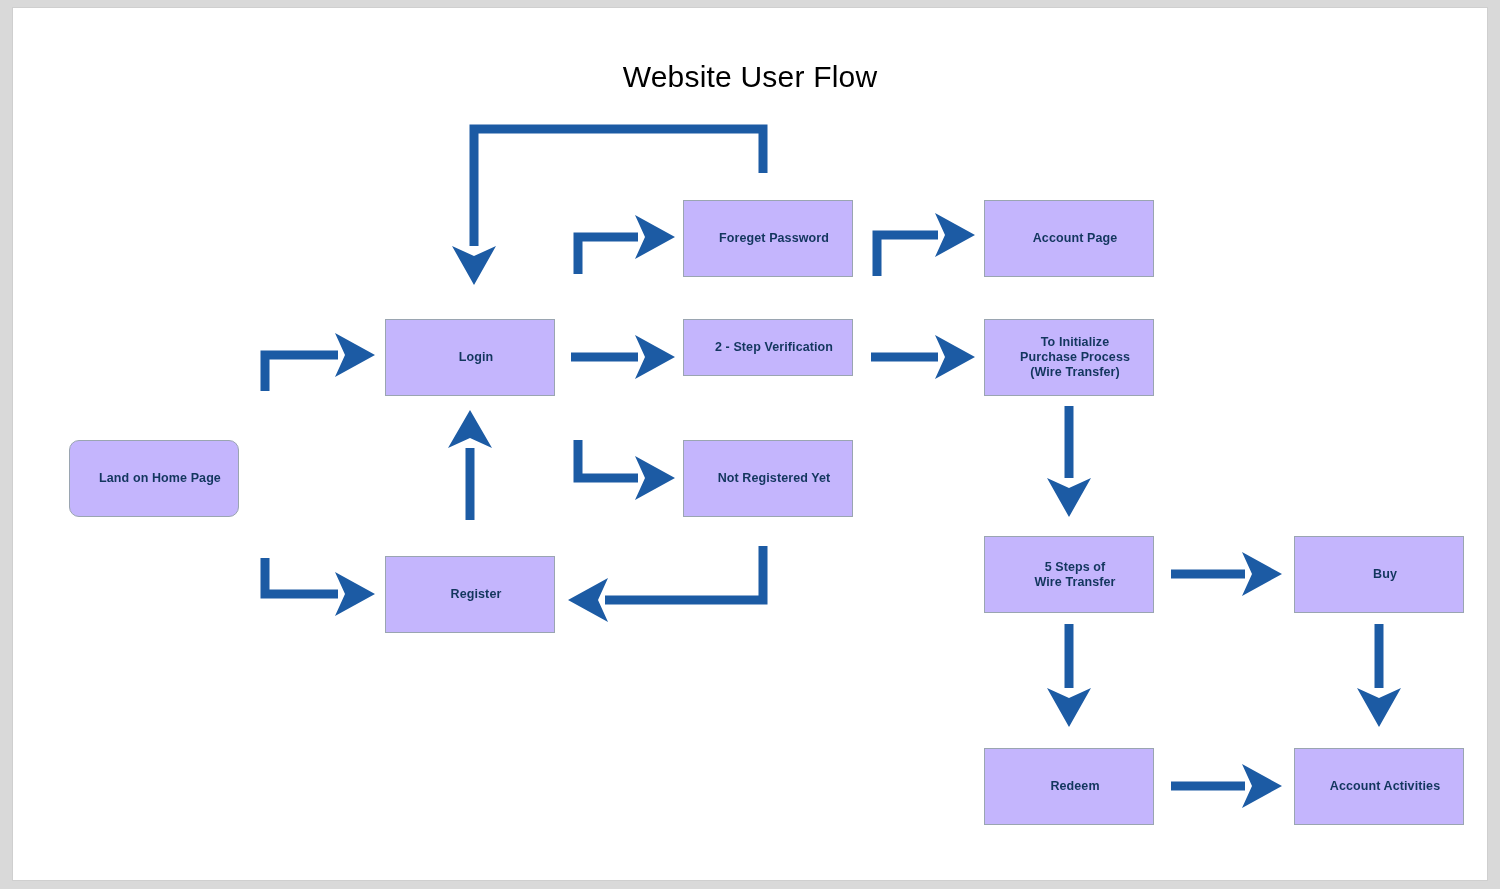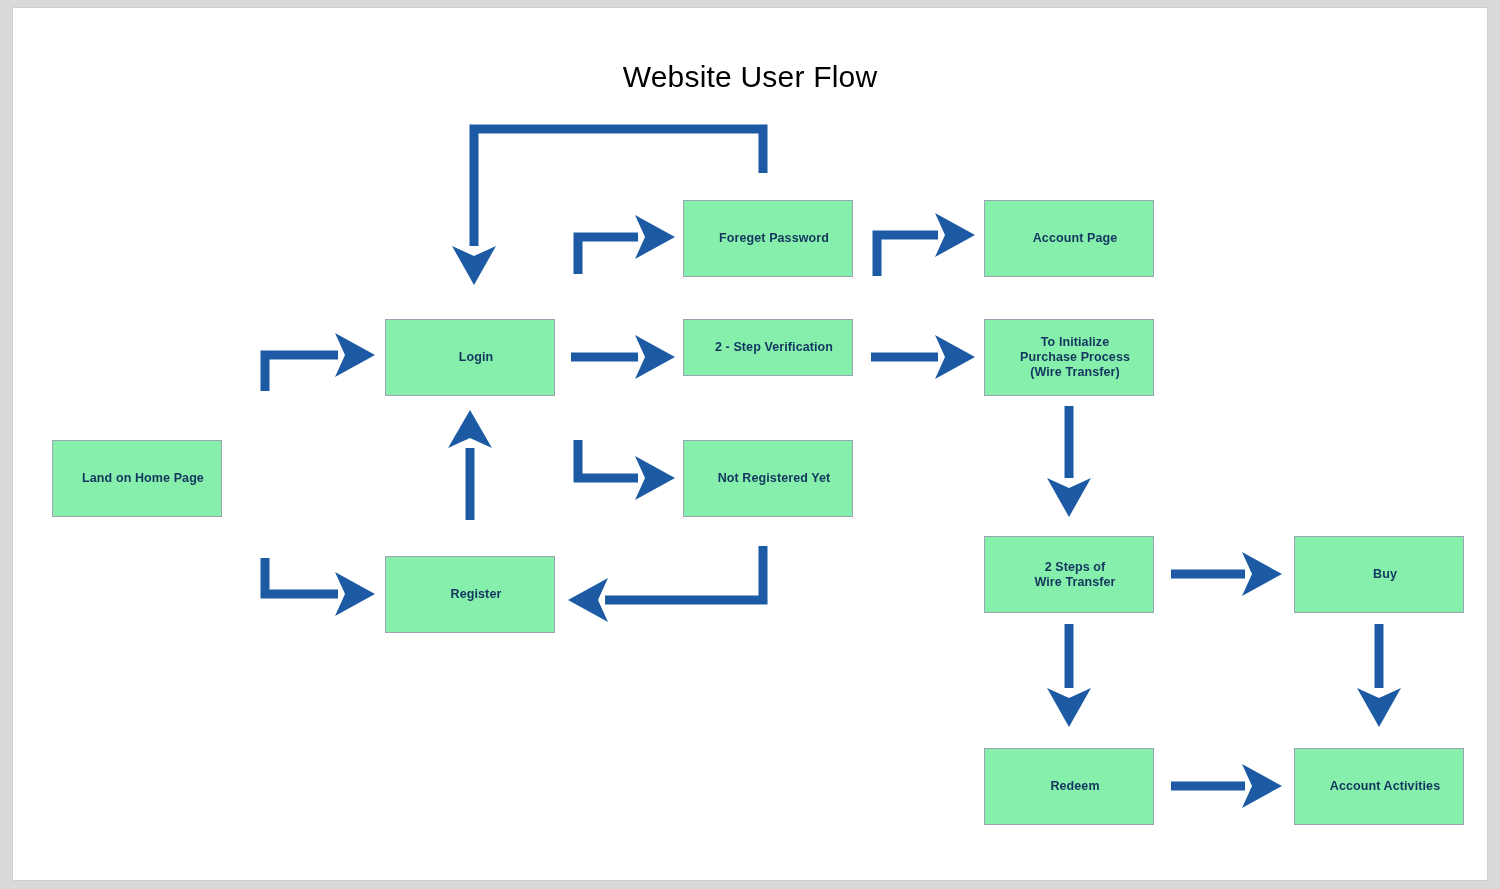--- a/index.html
+++ b/index.html
@@ -34,21 +34,21 @@
     text-align: center;
     font-size: 30px;
     font-weight: 400;
     color: #000000;
     letter-spacing: 0.2px;
     font-family: "Liberation Sans", sans-serif;
   }
   .node {
     position: absolute;
     box-sizing: border-box;
-    background: #86efac;
+    background: #c4b5fd;
     border: 1px solid #9aa5b1;
     color: #13365e;
     font-size: 12.5px;
     font-weight: 600;
     line-height: 15px;
     text-align: center;
     display: flex;
     align-items: center;
     justify-content: center;
     letter-spacing: 0.1px;
@@ -161,21 +161,21 @@
         <path class="edge" d="M 1366,616 L 1366,680"></path>
         <path class="head" d="M 1344,680 L 1366,719 L 1388,680 L 1366,690 Z"></path>
       </g>
 
       <g>
         <path class="edge" d="M 1158,778 L 1232,778"></path>
         <path class="head" d="M 1229,756 L 1269,778 L 1229,800 L 1239,778 Z"></path>
       </g>
     </svg>
 
-    <div class="node" style="left:39px;  top:432px; width:170px; height:77px;">
+    <div class="node" style="left:56px;  top:432px; width:170px; height:77px;border-radius:10px;">
       <span class="label">
           <span class="ln">Land on Home Page</span>
         </span>
     </div>
 
     <div class="node" style="left:372px; top:311px; width:170px; height:77px;">
       <span class="label">
           <span class="ln">Login</span>
         </span>
     </div>
@@ -213,21 +213,21 @@
     <div class="node" style="left:971px; top:311px; width:170px; height:77px;">
       <span class="label">
         <span class="ln">To Initialize</span>
         <span class="ln">Purchase Process</span>
         <span class="ln">(Wire Transfer)</span>
       </span>
     </div>
 
     <div class="node" style="left:971px; top:528px; width:170px; height:77px;">
       <span class="label">
-        <span class="ln">2 Steps of</span>
+        <span class="ln">5 Steps of</span>
         <span class="ln">Wire Transfer</span>
       </span>
     </div>
 
     <div class="node" style="left:1281px; top:528px; width:170px; height:77px;">
       <span class="label">
           <span class="ln">Buy</span>
         </span>
     </div>
 

